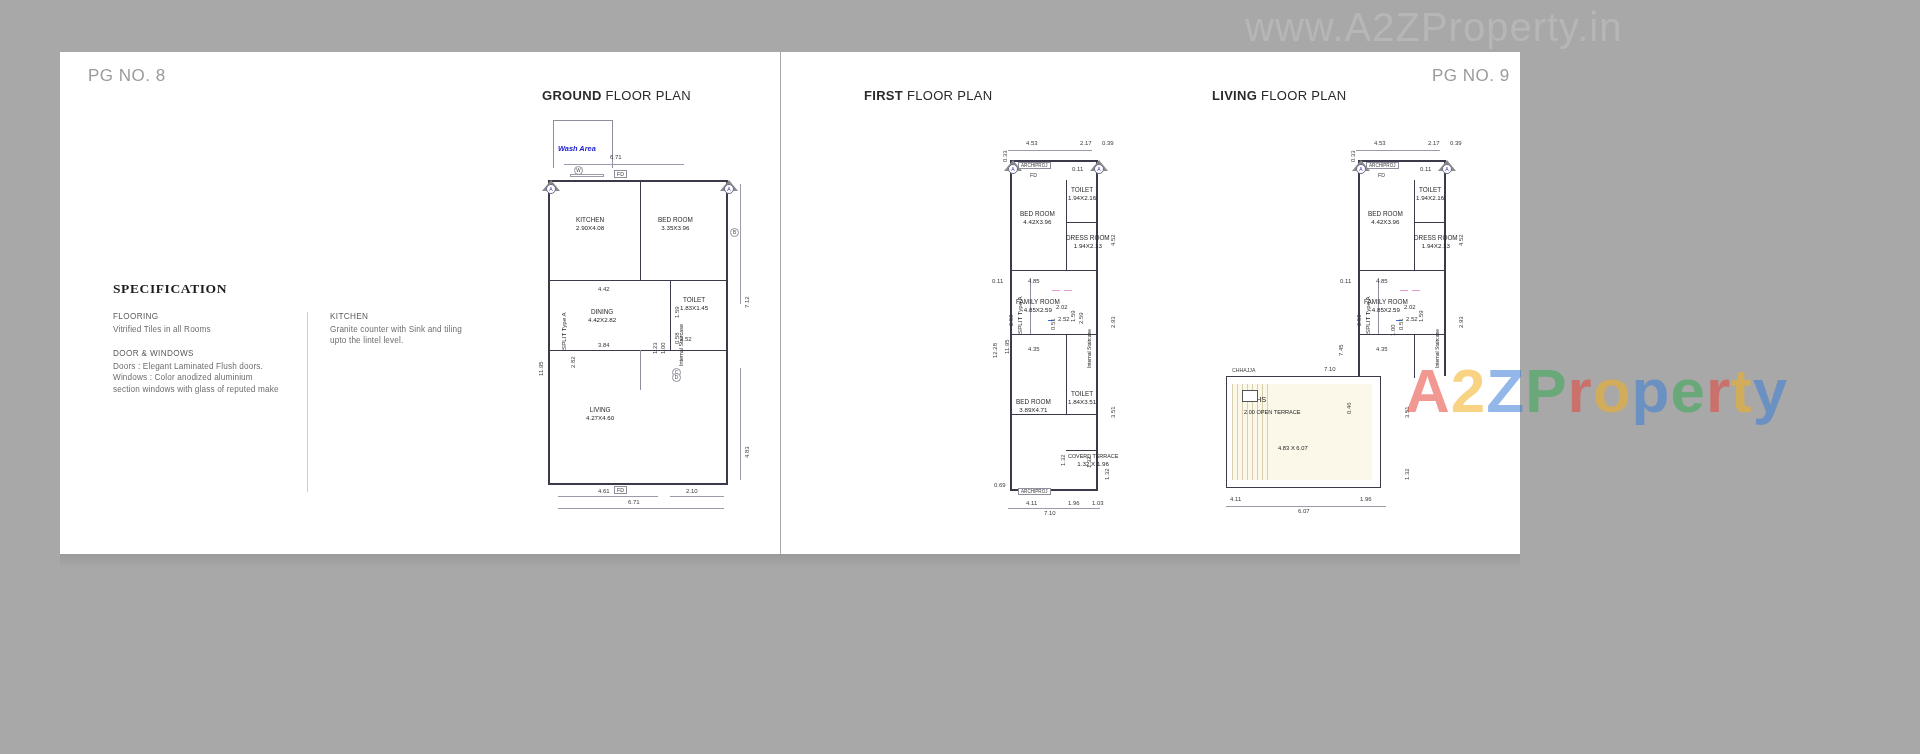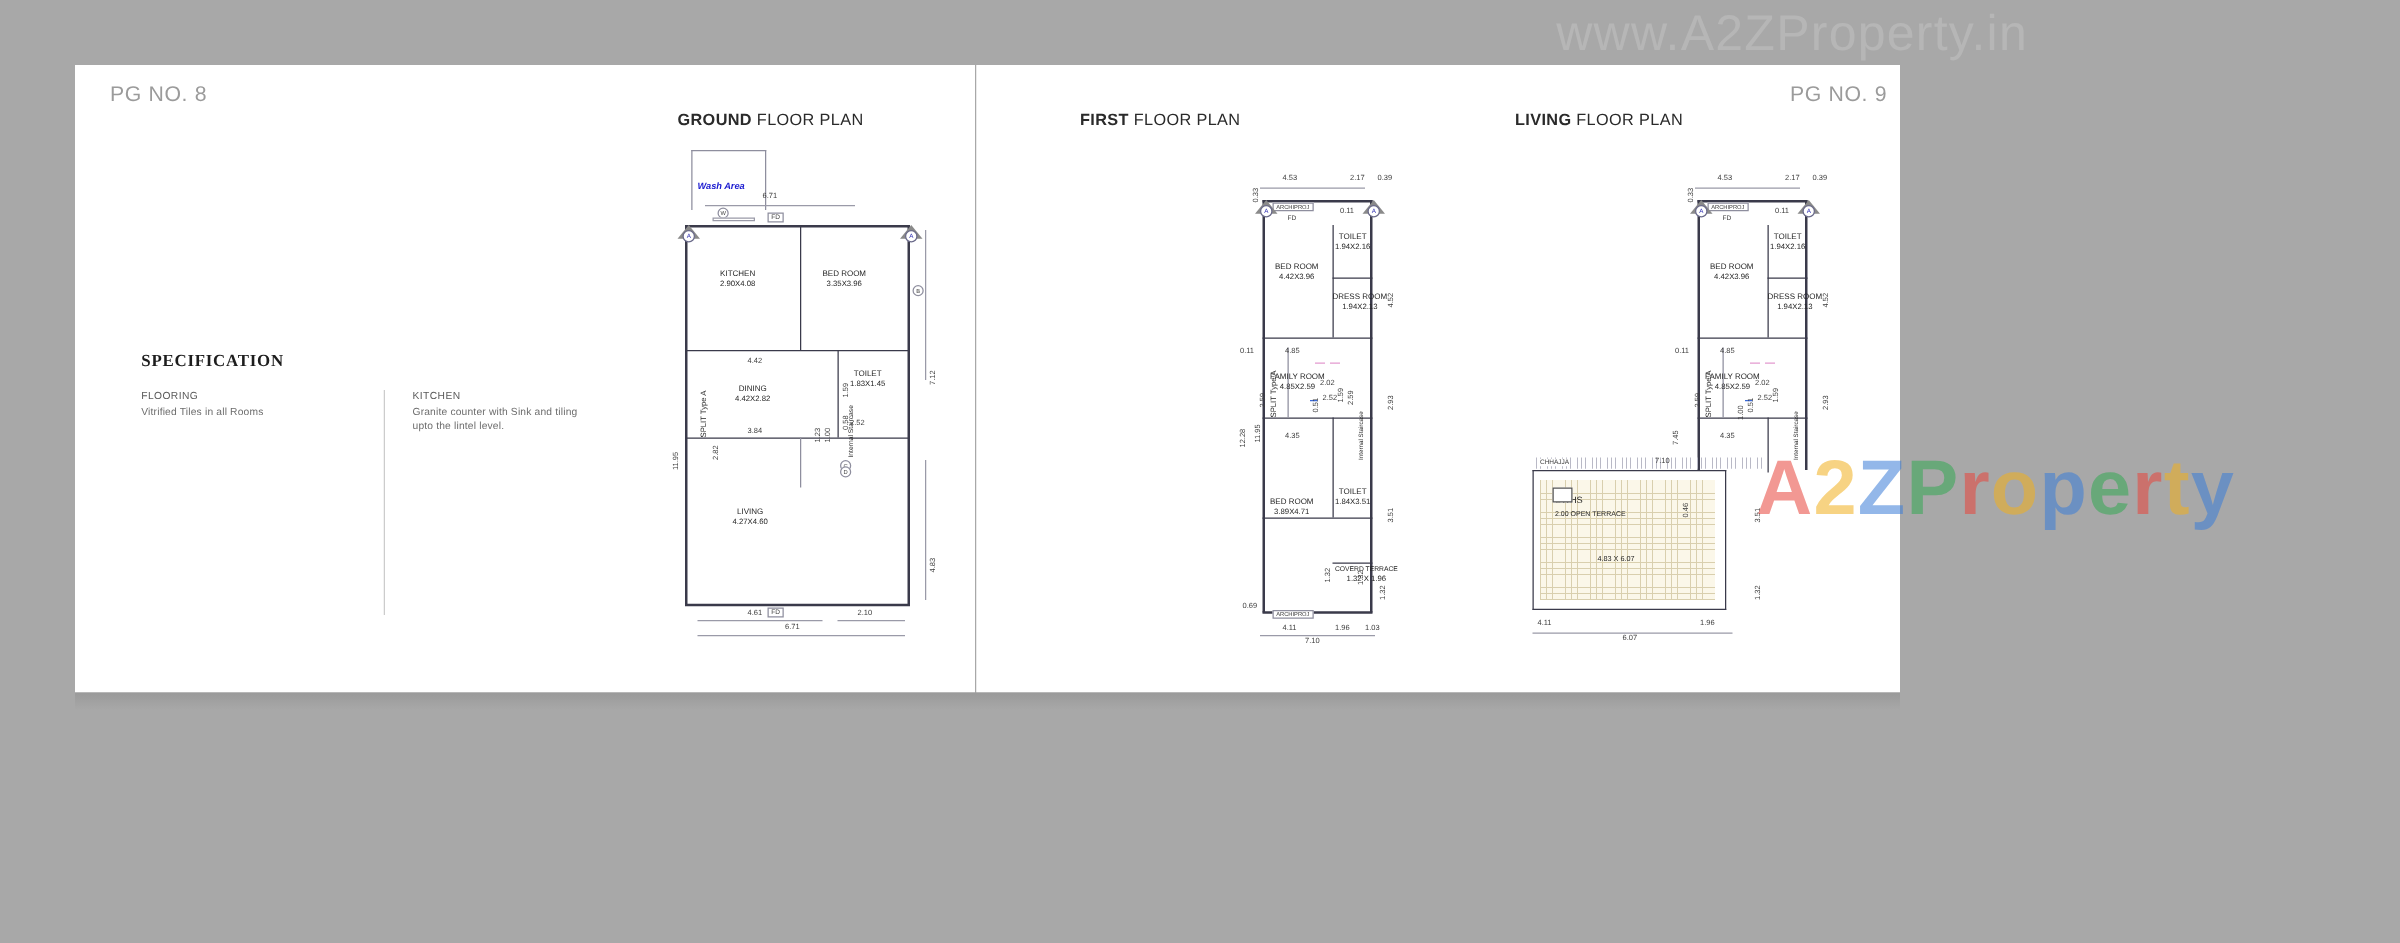--- a/index.html
+++ b/index.html
@@ -171,20 +171,26 @@
   <div class="pg-no" id="pg-right">PG NO. 9</div>
 
 
   <div class="spec-title">SPECIFICATION</div>
   <div class="spec-divider"></div>
   <div class="spec-col" id="spec-col-1">
       <div class="spec-block">
         <div class="spec-head">FLOORING</div>
         <div class="spec-line">Vitrified Tiles in all Rooms</div>
       </div>
+      <div class="spec-block">
+        <div class="spec-head">DOOR &amp; WINDOWS</div>
+        <div class="spec-line">Doors : Elegant Laminated Flush doors.</div>
+        <div class="spec-line">Windows : Color anodized aluminium</div>
+        <div class="spec-line">section windows with glass of reputed make</div>
+      </div>
     </div>
   <div class="spec-col" id="spec-col-2">
       <div class="spec-block">
         <div class="spec-head">KITCHEN</div>
         <div class="spec-line">Granite counter with Sink and tiling</div>
         <div class="spec-line">upto the lintel level.</div>
       </div>
     </div>
 
   <div class="plan-title" id="title-ground"><b>GROUND</b><span> FLOOR PLAN</span></div>

